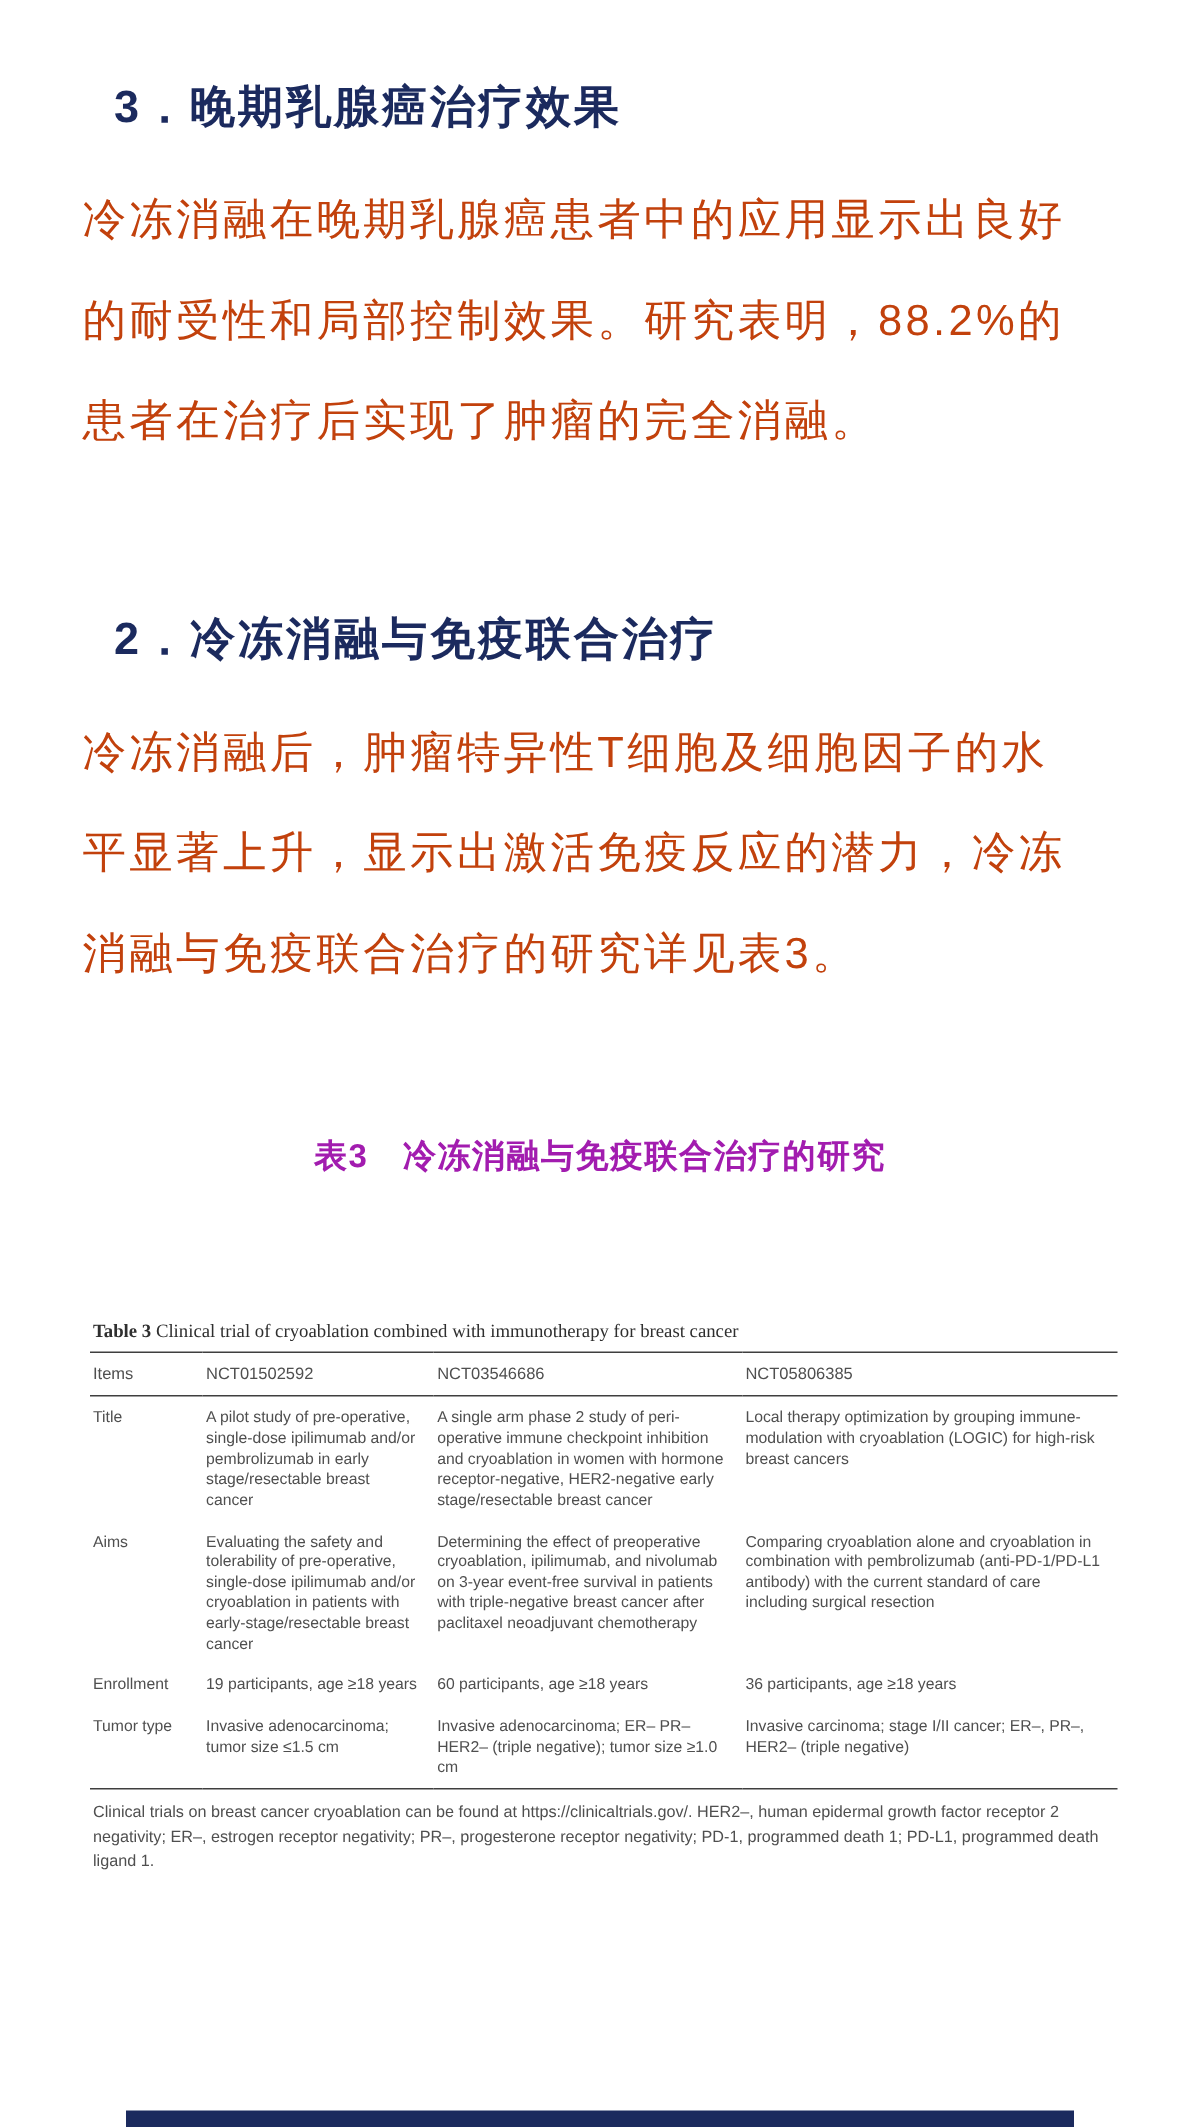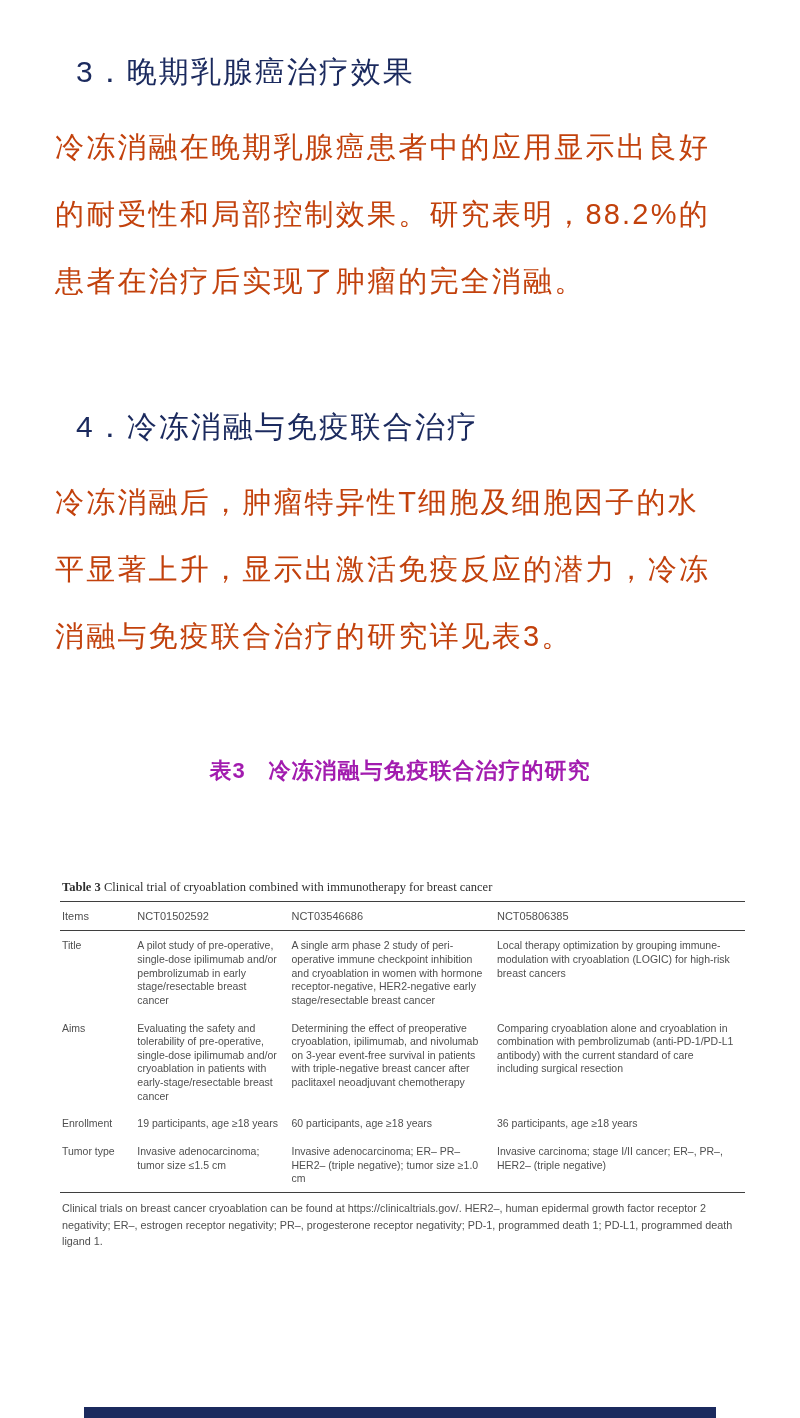--- a/index.html
+++ b/index.html
@@ -9,21 +9,21 @@
     background: #ffffff;
     font-family: "Liberation Sans", "DejaVu Sans", sans-serif;
     position: relative;
     overflow: hidden;
   }
   .page { padding: 52px 55px 0 55px; }
 
   
   .section-heading {
     margin: 0; padding-left: 21px;
-    font-size: 30px; line-height: 40px; font-weight: normal;
+    font-size: 30px; line-height: 40px; font-weight: bold;
     color: #1b2a5e; letter-spacing: 2px;
   }
   .section-body {
     margin: 22px 0 0 0;
     font-size: 29px; line-height: 67px;
     color: #c2410c; letter-spacing: 2.2px;
     white-space: pre-line;
   }
   .section-4 { margin-top: 92px; }
 
@@ -82,21 +82,21 @@
 </head>
 <body>
 
 <div class="page">
 
   <h2 class="section-heading">3．晚期乳腺癌治疗效果</h2>
   <p class="section-body">冷冻消融在晚期乳腺癌患者中的应用显示出良好
 的耐受性和局部控制效果。研究表明，88.2%的
 患者在治疗后实现了肿瘤的完全消融。</p>
 
-  <h2 class="section-heading section-4">4．冷冻消融与免疫联合治疗</h2>
+  <h2 class="section-heading section-4">2．冷冻消融与免疫联合治疗</h2>
   <p class="section-body">冷冻消融后，肿瘤特异性T细胞及细胞因子的水
 平显著上升，显示出激活免疫反应的潜力，冷冻
 消融与免疫联合治疗的研究详见表3。</p>
 
   <div class="table-title">表3　冷冻消融与免疫联合治疗的研究</div>
 
   <div class="figure">
     <div class="fig-caption">
       <span class="cap-label">Table 3</span><span> Clinical trial of cryoablation combined with immunotherapy for breast cancer</span>
     </div>

